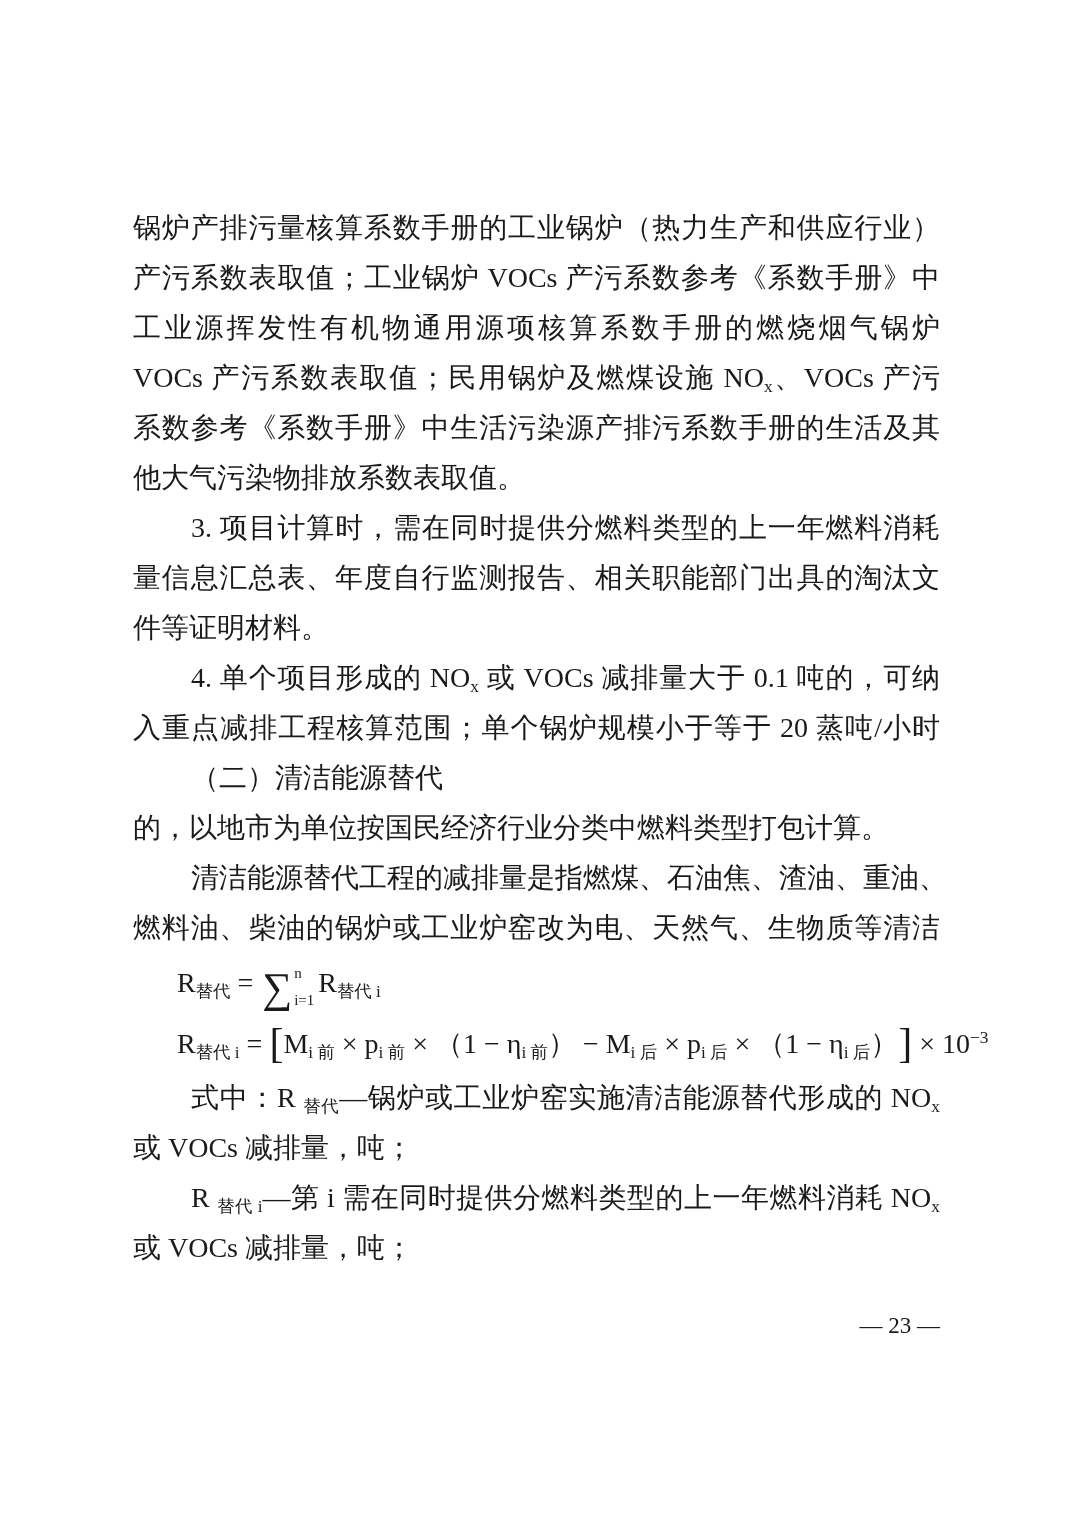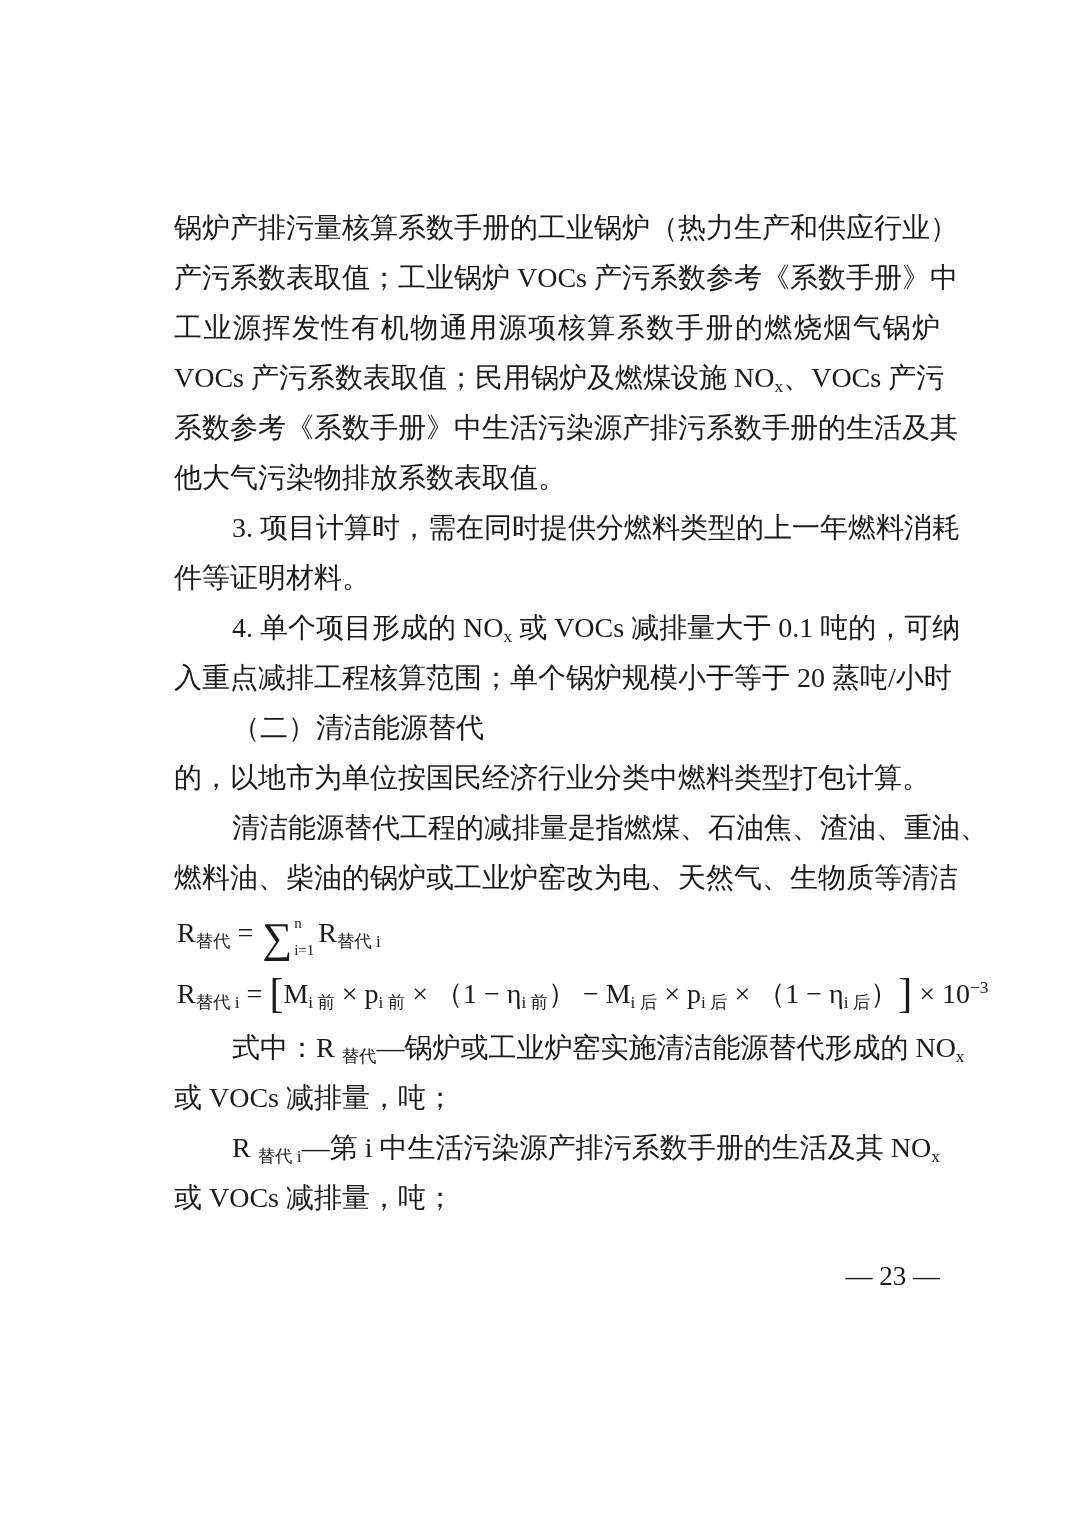--- a/index.html
+++ b/index.html
@@ -16,21 +16,20 @@
     color: #1a1a1a;
     font-family: "Liberation Serif", "DejaVu Serif", serif;
     padding: 203px 140px 0 133px;
     overflow: hidden;
   }
   .line {
     font-size: 28px;
     height: 50px;
     line-height: 50px;
     white-space: nowrap;
-    margin-left: 41px;
   }
   .just {
     text-align: justify;
     text-align-last: justify;
     text-justify: inter-character;
   }
   .indent { text-indent: 58px; }
   sub {
     font-size: 0.62em;
     vertical-align: -0.28em;
@@ -69,37 +68,38 @@
     height: 46px;
     box-sizing: border-box;
     padding: 1px 0 3px 0;
     margin-left: 2px;
     font-size: 15px;
     line-height: 1;
   }
   .footer-row {
     margin-top: 33px;
     text-align: right;
-    font-size: 27px;
+    font-size: 23px;
     height: 40px;
     line-height: 40px;
   }
 </style>
 </head>
 <body>
 
 <div class="page">
 
   <div class="line just"><span>锅炉产排污量核算系数手册的工业锅炉（热力生产和供应行业）</span></div>
   <div class="line just"><span>产污系数表取值；工业锅炉 VOCs 产污系数参考《系数手册》中</span></div>
   <div class="line just"><span>工业源挥发性有机物通用源项核算系数手册的燃烧烟气锅炉</span></div>
   <div class="line just"><span>VOCs 产污系数表取值；民用锅炉及燃煤设施 NO</span><sub>x</sub><span>、VOCs 产污</span></div>
   <div class="line just"><span>系数参考《系数手册》中生活污染源产排污系数手册的生活及其</span></div>
   <div class="line"><span>他大气污染物排放系数表取值。</span></div>
   <div class="line just indent"><span>3. 项目计算时，需在同时提供分燃料类型的上一年燃料消耗</span></div>
+  <div class="line just"><span>量信息汇总表、年度自行监测报告、相关职能部门出具的淘汰文</span></div>
   <div class="line"><span>件等证明材料。</span></div>
   <div class="line just indent"><span>4. 单个项目形成的 NO</span><sub>x</sub><span> 或 VOCs 减排量大于 0.1 吨的，可纳</span></div>
   <div class="line just"><span>入重点减排工程核算范围；单个锅炉规模小于等于 20 蒸吨/小时</span></div>
   <div class="line indent"><span>（二）清洁能源替代</span></div>
   <div class="line"><span>的，以地市为单位按国民经济行业分类中燃料类型打包计算。</span></div>
   <div class="line just indent"><span>清洁能源替代工程的减排量是指燃煤、石油焦、渣油、重油、</span></div>
   <div class="line just"><span>燃料油、柴油的锅炉或工业炉窑改为电、天然气、生物质等清洁</span></div>
 
   <div class="formula-line">
     <span><span>R</span><sub>替代</sub><span> = </span></span><span class="sum-wrap">
@@ -108,20 +108,20 @@
           <span class="lim-top">n</span>
           <span class="lim-bot">i=1</span>
         </span>
       </span><span><span>R</span><sub>替代 i</sub></span>
   </div>
 
   <div class="formula-line"><span>R</span><sub>替代 i</sub><span> = </span><span class="big">[</span><span>M</span><sub>i 前</sub><span> × p</span><sub>i 前</sub><span> × （1 − η</span><sub>i 前</sub><span>） − M</span><sub>i 后</sub><span> × p</span><sub>i 后</sub><span> × （1 − η</span><sub>i 后</sub><span>）</span><span class="big">]</span><span> × 10</span><sup>−3</sup></div>
 
   <div class="line just indent"><span>式中：R </span><sub>替代</sub><span>—锅炉或工业炉窑实施清洁能源替代形成的 NO</span><sub>x</sub></div>
   <div class="line"><span>或 VOCs 减排量，吨；</span></div>
-  <div class="line just indent"><span>R </span><sub>替代 i</sub><span>—第 i 中生活污染源产排污系数手册的生活及其 NO</span><sub>x</sub></div>
+  <div class="line just indent"><span>R </span><sub>替代 i</sub><span>—第 i 需在同时提供分燃料类型的上一年燃料消耗 NO</span><sub>x</sub></div>
   <div class="line"><span>或 VOCs 减排量，吨；</span></div>
 
   <div class="footer-row">
     <span>— 23 —</span>
   </div>
 
 </div>
 
 </body></html>

